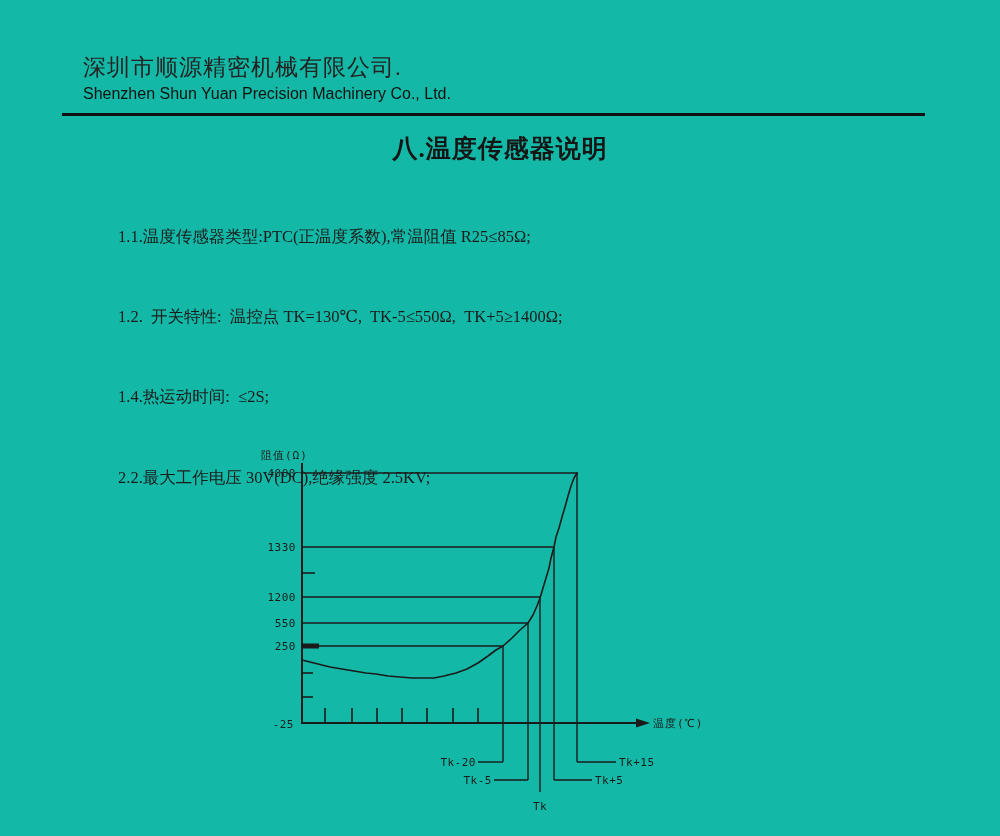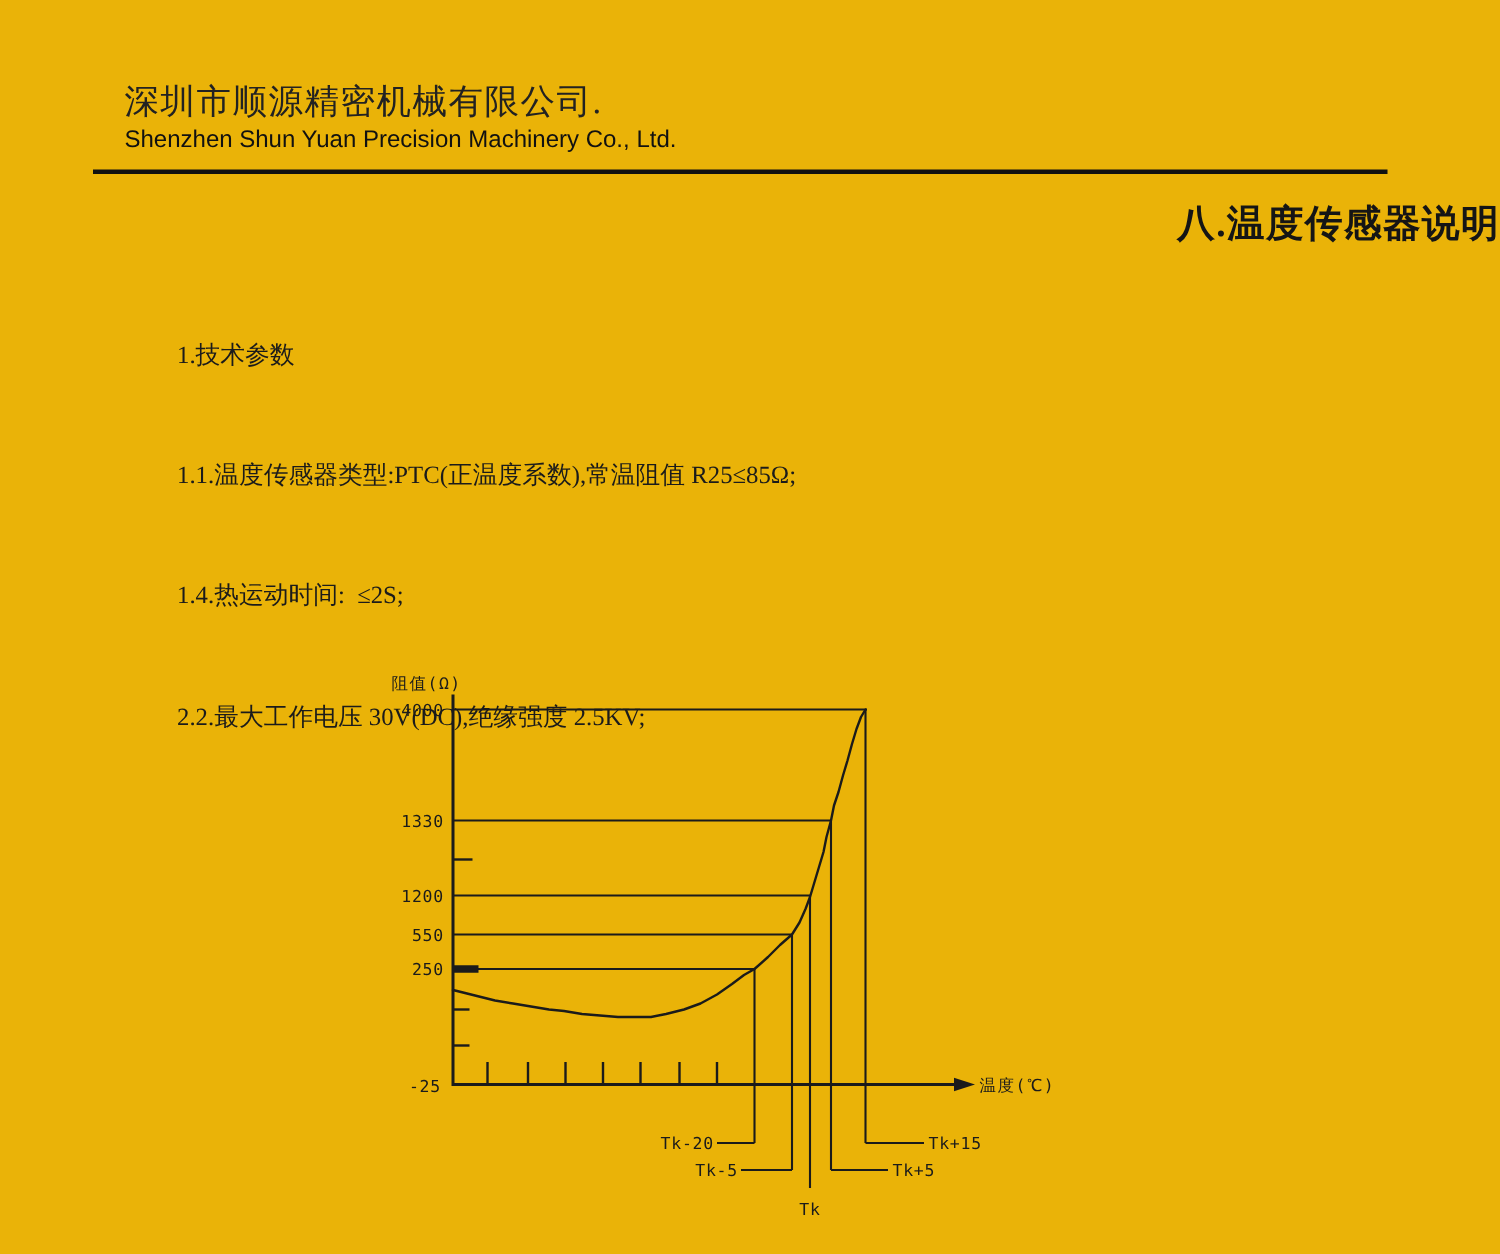--- a/index.html
+++ b/index.html
@@ -1,20 +1,20 @@
 <!DOCTYPE html>
 <html><head>
 <meta charset="utf-8">
 <style>
   html, body { margin: 0; padding: 0; background: #ffffff; }
   .page {
     position: relative;
     width: 1000px;
     height: 836px;
-    background: #eab308;
+    background: #14b8a6;
     color: #1c1c1c;
     font-family: "Liberation Serif", "DejaVu Serif", serif;
     overflow: hidden;
   }
   .company-cn {
     position: absolute;
     left: 83px; top: 52px;
     font-size: 23px;
     letter-spacing: 1px;
     color: #222;
@@ -29,21 +29,21 @@
   .header-rule {
     position: absolute;
     left: 62px; top: 113px;
     width: 863px; height: 3px;
     background: #111;
   }
   .doc-title {
     position: absolute;
     left: 0; top: 132px;
     width: 1000px;
-    text-align: right;
+    text-align: center;
     font-size: 25px;
     font-weight: bold;
     letter-spacing: 1px;
     color: #151515;
   }
   .specs {
     position: absolute;
     left: 118px; top: 170px;
     font-size: 16.5px;
     line-height: 26.8px;
@@ -68,22 +68,22 @@
 
 <div class="page">
 
   <div class="company-cn">深圳市顺源精密机械有限公司.</div>
   <div class="company-en">Shenzhen Shun Yuan Precision Machinery Co., Ltd.</div>
   <div class="header-rule"></div>
 
   <div class="doc-title">八.温度传感器说明</div>
 
   <div class="specs">
-    <div>1.技术参数</div>
     <div>1.1.温度传感器类型:PTC(正温度系数),常温阻值 R25≤85Ω;</div>
+    <div>1.2.  开关特性:  温控点 TK=130℃,  TK-5≤550Ω,  TK+5≥1400Ω;</div>
     <div>1.4.热运动时间:  ≤2S;</div>
     <div>2.2.最大工作电压 30V(DC),绝缘强度 2.5KV;</div>
   </div>
 
   <div class="chart-wrap">
     <svg width="460" height="390" viewBox="0 0 460 390">
 
       <line x1="52" y1="23" x2="52" y2="284" stroke="#1b1b1b" stroke-width="2"></line>
       <line x1="52" y1="283" x2="390" y2="283" stroke="#1b1b1b" stroke-width="2"></line>
       <polygon points="386,278.5 400,283 386,287.5" fill="#1b1b1b"></polygon>

